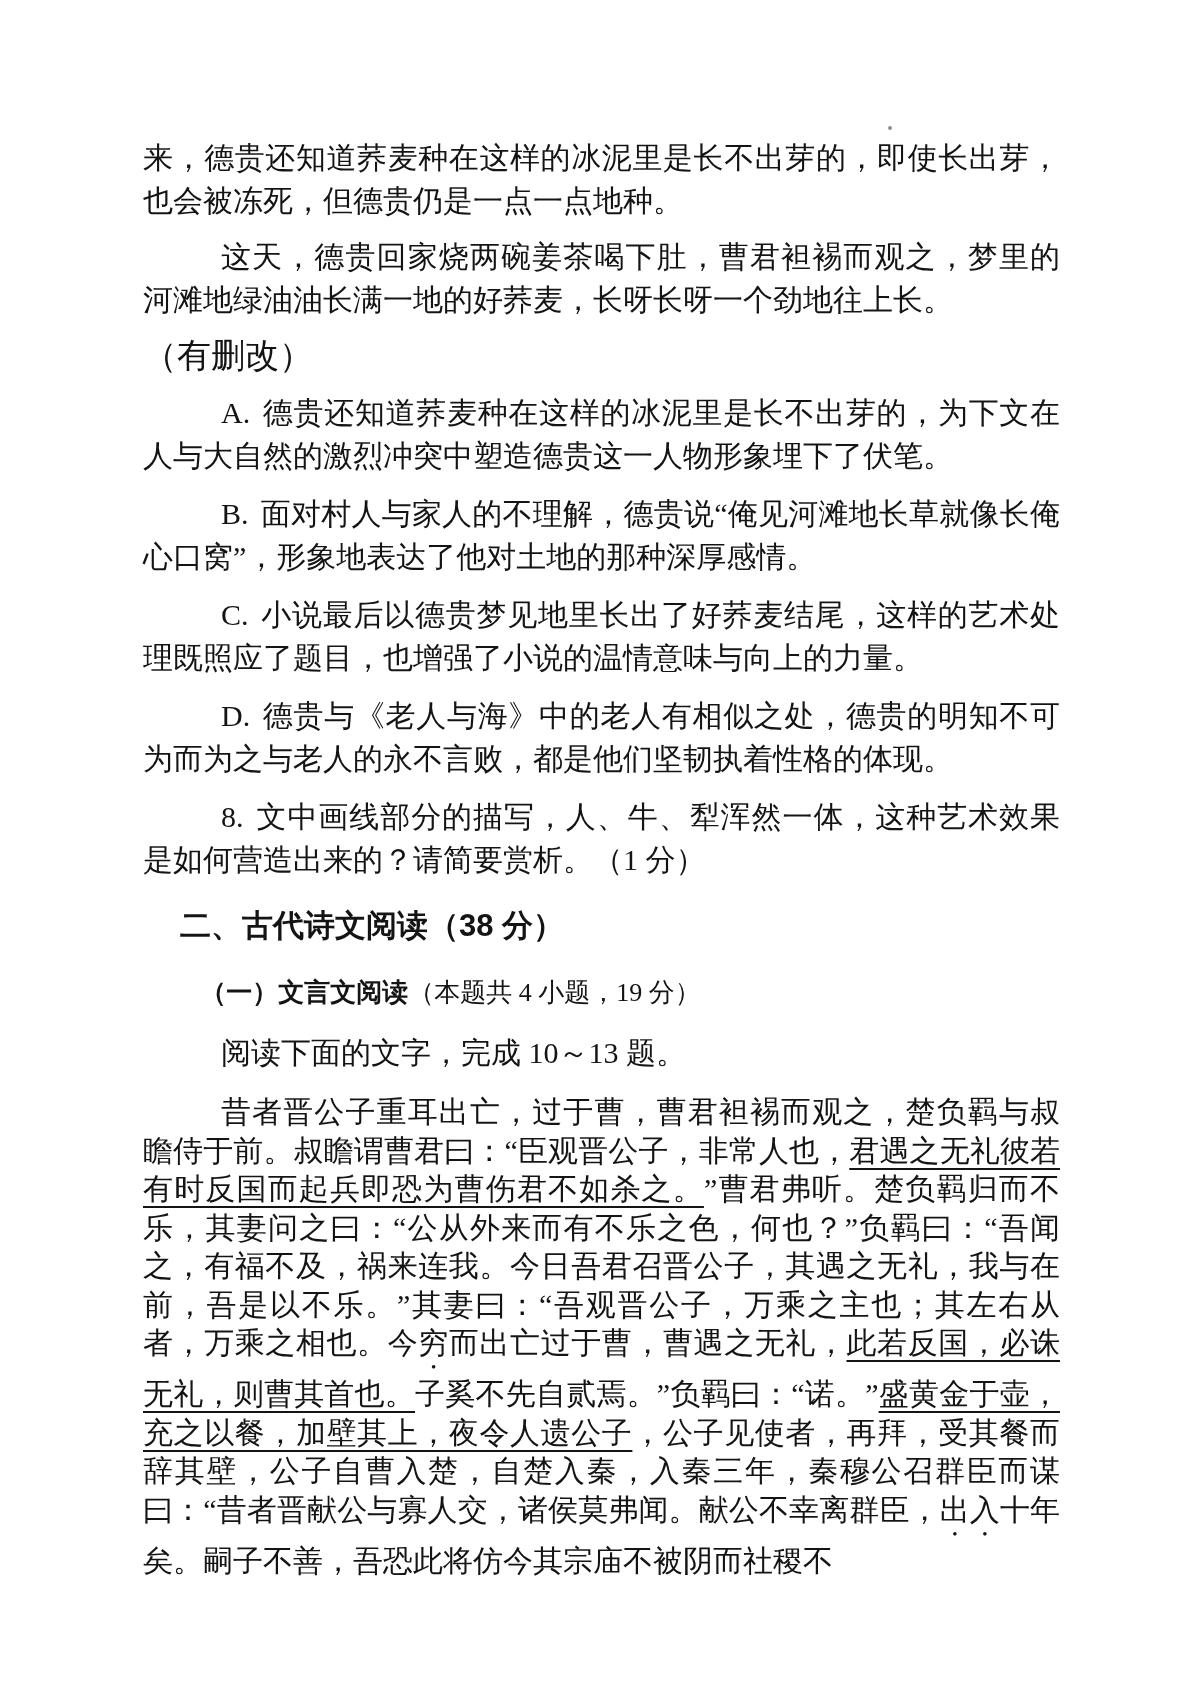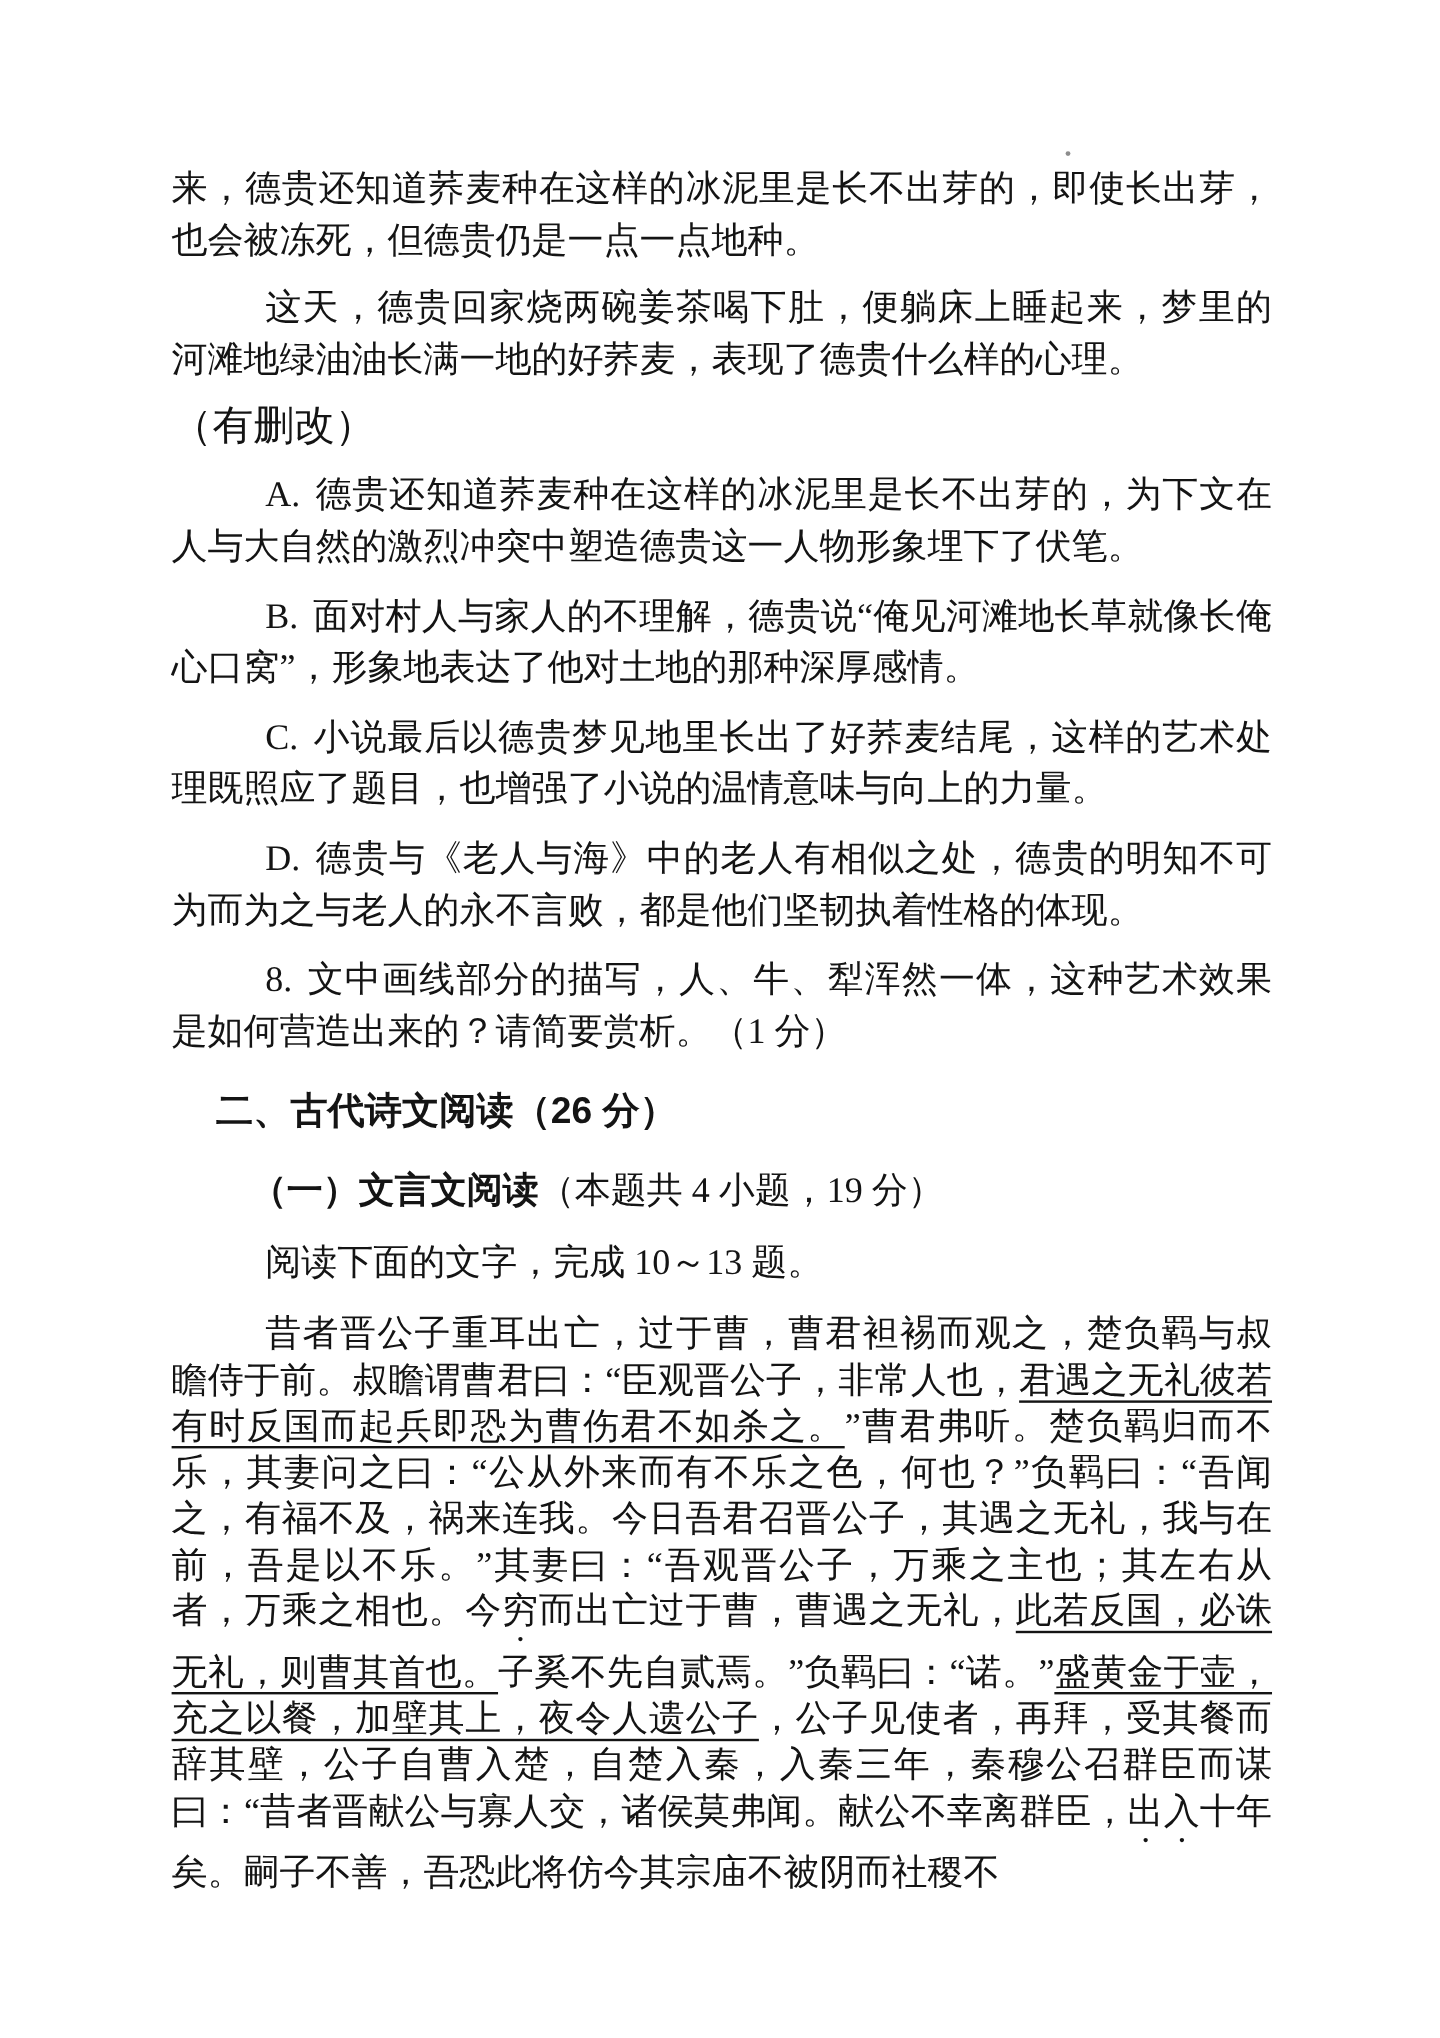--- a/index.html
+++ b/index.html
@@ -36,21 +36,21 @@
   .q { margin-bottom: 15px; }
   .qlabel { margin-right: 12px; }
   .sec-heading {
     font-family: "Liberation Sans", sans-serif;
     font-size: 31px;
     font-weight: bold;
     line-height: 42px;
     margin: 24px 0 24px 37px;
   }
   .sub-heading {
-    font-size: 30px;
+    font-size: 26px;
     line-height: 43px;
     margin: 0 0 17px 0;
     text-indent: 2.2em;
   }
   .sub-bold {
     font-family: "Liberation Sans", sans-serif;
     font-weight: bold;
   }
   .instruction { margin-bottom: 19px; }
   .passage {
@@ -84,37 +84,37 @@
 </style>
 </head>
 <body>
 
 <div class="speck"></div>
 
 <div class="page">
 
   <p class="para no-indent">来，德贵还知道荞麦种在这样的冰泥里是长不出芽的，即使长出芽，也会被冻死，但德贵仍是一点一点地种。</p>
 
-  <p class="para">这天，德贵回家烧两碗姜茶喝下肚，便躺床上睡起来，梦里的河滩地绿油油长满一地的好荞麦，表现了德贵什么样的心理。</p>
+  <p class="para">这天，德贵回家烧两碗姜茶喝下肚，曹君袒裼而观之，梦里的河滩地绿油油长满一地的好荞麦，长呀长呀一个劲地往上长。</p>
 
   <p class="note">（有删改）</p>
 
 
   <p class="para q"><span class="qlabel">A.</span><span>德贵还知道荞麦种在这样的冰泥里是长不出芽的，为下文在人与大自然的激烈冲突中塑造德贵这一人物形象埋下了伏笔。</span></p>
 
   <p class="para q"><span class="qlabel">B.</span><span>面对村人与家人的不理解，德贵说“俺见河滩地长草就像长俺心口窝”，形象地表达了他对土地的那种深厚感情。</span></p>
 
   <p class="para q"><span class="qlabel">C.</span><span>小说最后以德贵梦见地里长出了好荞麦结尾，这样的艺术处理既照应了题目，也增强了小说的温情意味与向上的力量。</span></p>
 
   <p class="para q"><span class="qlabel">D.</span><span>德贵与《老人与海》中的老人有相似之处，德贵的明知不可为而为之与老人的永不言败，都是他们坚韧执着性格的体现。</span></p>
 
   <p class="para q"><span class="qlabel">8.</span><span>文中画线部分的描写，人、牛、犁浑然一体，这种艺术效果是如何营造出来的？请简要赏析。（1 分）</span></p>
 
 
-  <h2 class="sec-heading">二、古代诗文阅读（26 分）</h2>
+  <h2 class="sec-heading">二、古代诗文阅读（38 分）</h2>
 
   <p class="sub-heading"><span class="sub-bold">（一）文言文阅读</span><span>（本题共 4 小题，19 分）</span></p>
 
   <p class="para instruction">阅读下面的文字，完成 10～13 题。</p>
 
   <p class="passage"><span>昔者晋公子重耳出亡，过于曹，曹君袒裼而观之，楚负羁与叔瞻侍于前。叔瞻谓曹君曰：“臣观晋公子，非常人也，</span><span class="u">君遇之无礼彼若有时反国而起兵即恐为曹伤君不如杀之。</span><span>”曹君弗听。楚负羁归而不乐，其妻问之曰：“公从外来而有不乐之色，何也？”负羁曰：“吾闻之，有福不及，祸来连我。今日吾君召晋公子，其遇之无礼，我与在前，吾是以不乐。”其妻曰：“吾观晋公子，万乘之主也；其左右从者，万乘之相也。今</span><span class="d">穷</span><span>而出亡过于曹，曹遇之无礼，</span><span class="u">此若反国，必诛无礼，则曹其首也。</span><span>子奚不先自贰焉。”负羁曰：“诺。”</span><span class="u">盛黄金于壶，充之以餐，加壁其上，夜令人遗公子</span><span>，公子见使者，再拜，受其餐而辞其壁，公子自曹入楚，自楚入秦，入秦三年，秦穆公召群臣而谋曰：“昔者晋献公与寡人交，诸侯莫弗闻。献公不幸离群臣，</span><span class="d">出入</span><span>十年矣。嗣子不善，吾恐此将仿今其宗庙不被阴而社稷不</span></p>
 
 </div>
 
 </body></html>

